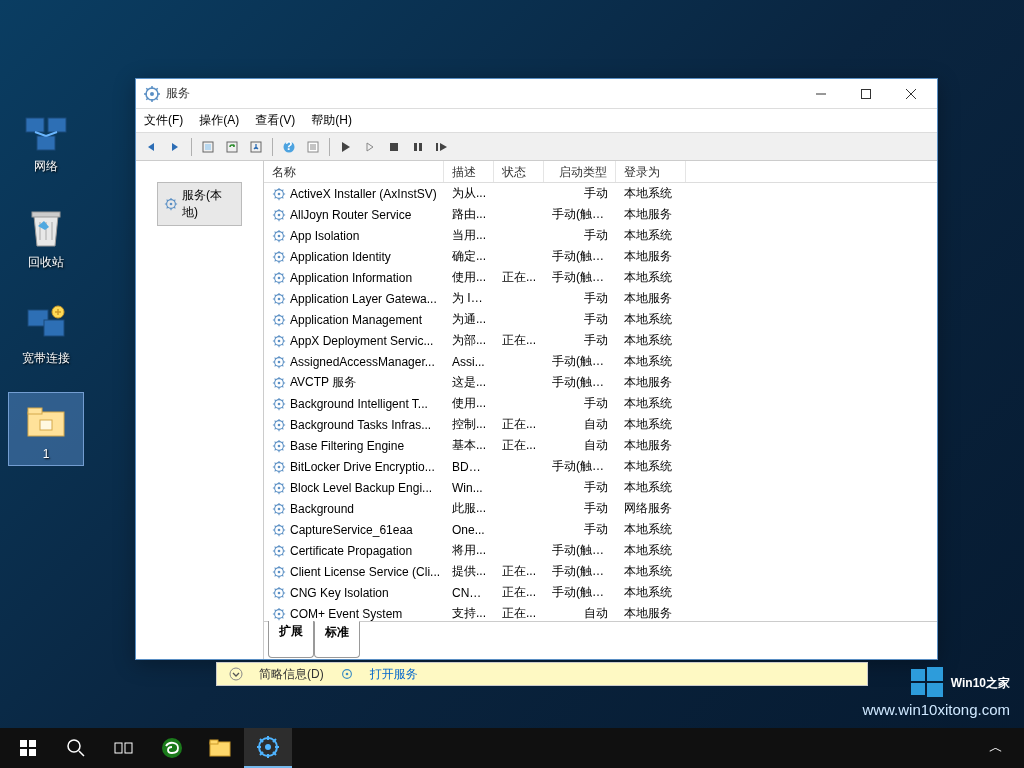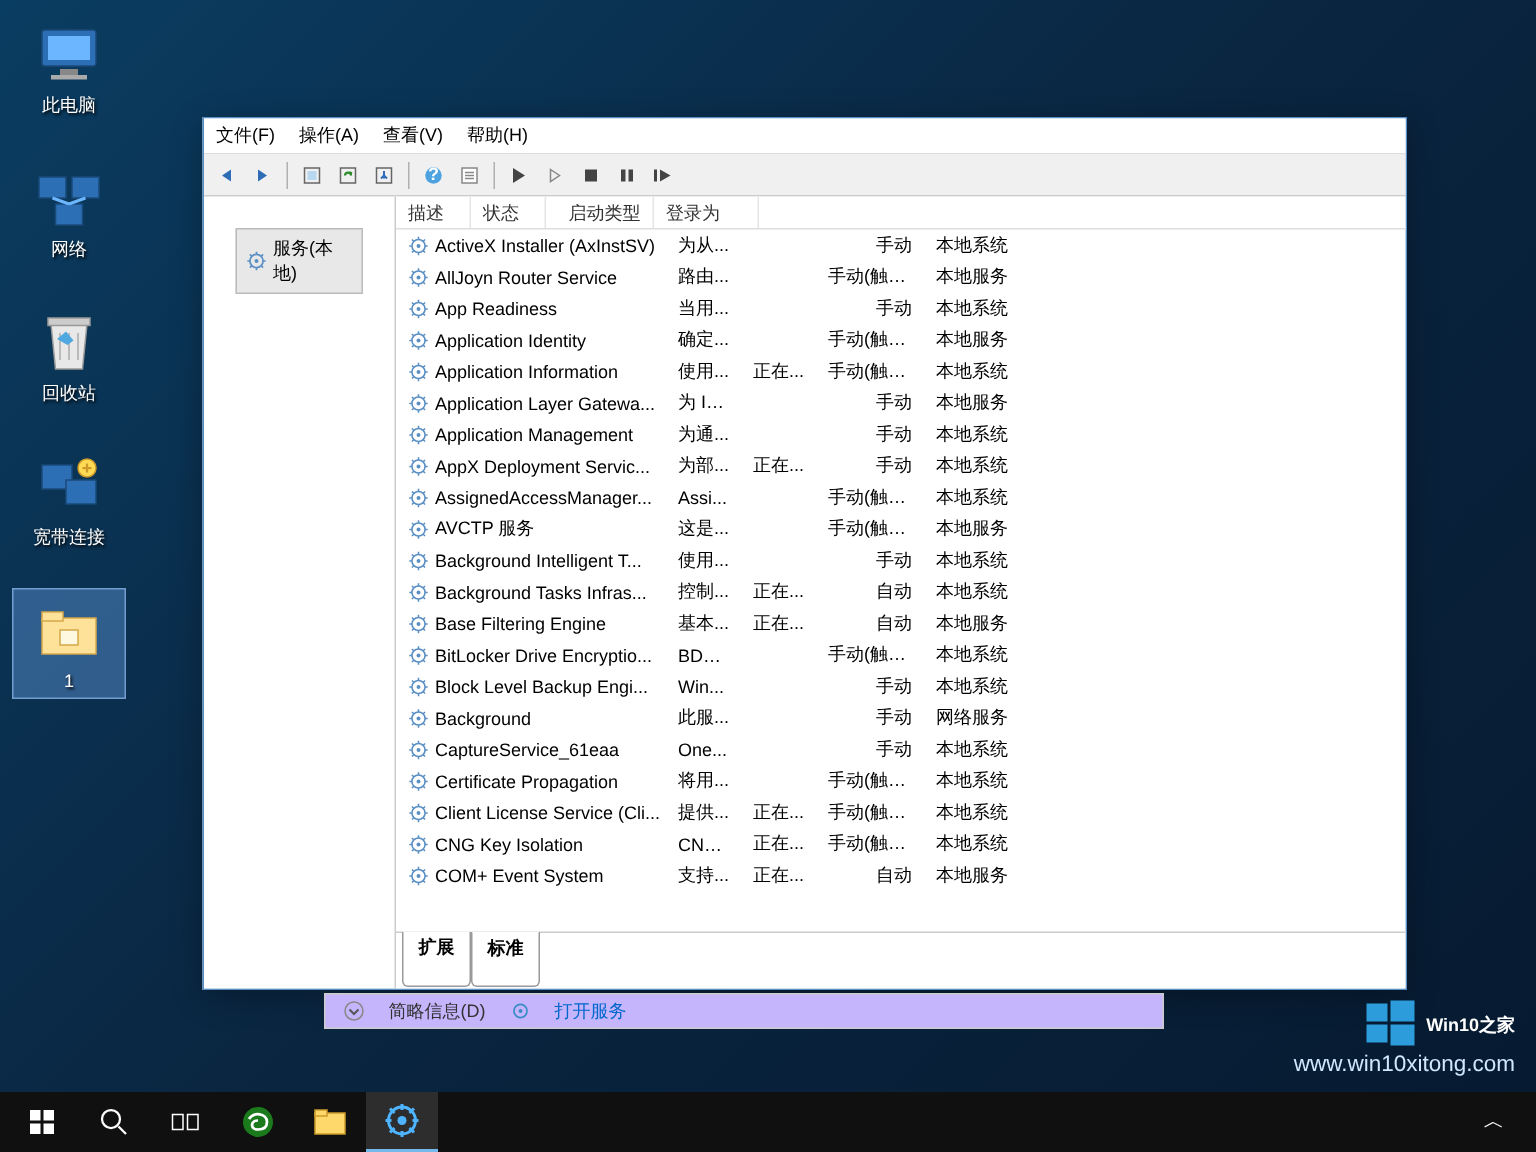--- a/index.html
+++ b/index.html
@@ -38,21 +38,21 @@
 .row { display: flex; height: 21px; align-items: center; cursor: pointer; }
 .cell { padding: 0 8px; white-space: nowrap; overflow: hidden; text-overflow: ellipsis; color: #000; }
 .cell.name { display: flex; align-items: center; gap: 4px; }
 .gear-mini { width: 14px; height: 14px; flex-shrink: 0; }
 
 .tabs { height: 38px; display: flex; padding-left: 4px; background: #fff; border-top: 1px solid #ccc; font-weight: bold; }
 .tab { padding: 2px 10px; border: 1px solid #999; border-top: none; margin-right: 0px; background: #fff; cursor: pointer; border-radius: 0 0 4px 4px; position: relative; top: -1px; }
 .tab.active { background: #fff; border-top: 1px solid #fff; }
 
 
-.snippet { position: absolute; left: 216px; top: 662px; width: 560px; height: 24px; background: #c4b5fd; border: 1px solid #ccc; display: flex; align-items: center; padding: 0 12px; gap: 16px; color: #333; }
+.snippet { position: absolute; left: 216px; top: 662px; width: 652px; height: 24px; background: #fef9c3; border: 1px solid #ccc; display: flex; align-items: center; padding: 0 12px; gap: 16px; color: #333; }
 .snippet a { color: #0066cc; cursor: pointer; }
 
 
 .taskbar { position: absolute; bottom: 0; left: 0; right: 0; height: 40px; background: #101010; display: flex; align-items: center; padding: 0 4px; }
 .tbicon { width: 48px; height: 40px; display: flex; align-items: center; justify-content: center; cursor: pointer; }
 .tbicon.active { border-bottom: 2px solid #76b9ed; background: rgba(255,255,255,0.12); }
 .tray { margin-left: auto; display: flex; align-items: center; color: #fff; }
 
 
 .watermark { position: absolute; right: 14px; bottom: 50px; text-align: right; color: #fff; }
@@ -71,31 +71,20 @@
 .c-startup { width: 72px; text-align: right; }
 .c-logon { width: 70px; }
 
 svg { display: block; }
 </style>
 </head>
 <body>
 
 <div class="desktop">
 
-<div class="dicon" style="top: 8px; left: 8px;">
-      <div class="glyph">
-        <svg width="44" height="40">
-          <rect x="4" y="4" width="36" height="24" rx="2" fill="#2d6fb5" stroke="#1a4a7a"></rect>
-          <rect x="8" y="8" width="28" height="16" fill="#6bb6ff"></rect>
-          <rect x="16" y="30" width="12" height="4" fill="#888"></rect>
-          <rect x="10" y="34" width="24" height="3" fill="#aaa"></rect>
-        </svg>
-      </div>
-      <div class="label">此电脑</div>
-    </div>
     <div class="dicon" style="top: 104px; left: 8px;">
       <div class="glyph">
         <svg width="44" height="40">
           <rect x="2" y="6" width="18" height="14" fill="#2d6fb5" stroke="#1a4a7a"></rect>
           <rect x="24" y="6" width="18" height="14" fill="#2d6fb5" stroke="#1a4a7a"></rect>
           <rect x="13" y="24" width="18" height="14" fill="#2d6fb5" stroke="#1a4a7a"></rect>
           <line x1="11" y1="20" x2="22" y2="24" stroke="#6bb6ff" stroke-width="2"></line>
           <line x1="33" y1="20" x2="22" y2="24" stroke="#6bb6ff" stroke-width="2"></line>
         </svg>
       </div>
@@ -129,20 +118,48 @@
           <rect x="4" y="10" width="36" height="24" fill="#ffe29a" stroke="#d4a84a"></rect>
           <rect x="4" y="6" width="14" height="6" fill="#ffe29a" stroke="#d4a84a"></rect>
           <rect x="16" y="18" width="12" height="10" fill="#fff8e0" stroke="#d4a84a"></rect>
         </svg>
       </div>
       <div class="label">1</div>
     </div>
   </div>
 
 <div class="window">
+  <div class="titlebar">
+    <span class="ticon">
+      <svg viewBox="0 0 16 16">
+          <circle cx="8" cy="8" r="6" fill="none" stroke="#5a8fc4" stroke-width="1.5"></circle>
+          <circle cx="8" cy="8" r="2" fill="#5a8fc4"></circle>
+          <path d="M8 0v3M8 13v3M0 8h3M13 8h3M2.3 2.3l2 2M11.7 11.7l2 2M2.3 13.7l2-2M11.7 4.3l2-2" stroke="#5a8fc4" stroke-width="1.5"></path>
+        </svg>
+    </span>
+    <span class="title">服务</span>
+    <div class="winbtns">
+      <div class="winbtn">
+          <svg width="10" height="10">
+            <line x1="0" y1="5" x2="10" y2="5" stroke="#333"></line>
+          </svg>
+        </div>
+      <div class="winbtn">
+          <svg width="10" height="10">
+            <rect x="0.5" y="0.5" width="9" height="9" fill="none" stroke="#333"></rect>
+          </svg>
+        </div>
+      <div class="winbtn close">
+          <svg width="10" height="10">
+            <line x1="0" y1="0" x2="10" y2="10" stroke="#333"></line>
+            <line x1="10" y1="0" x2="0" y2="10" stroke="#333"></line>
+          </svg>
+        </div>
+    </div>
+  </div>
 
   <div class="menubar">
     <span class="menuitem">文件(F)</span>
     <span class="menuitem">操作(A)</span>
     <span class="menuitem">查看(V)</span>
     <span class="menuitem">帮助(H)</span>
   </div>
 
   <div class="toolbar">
     <div class="tbtn">
@@ -229,20 +246,21 @@
               <circle cx="8" cy="8" r="1.5" fill="#5a8fc4"></circle>
               <path d="M8 1v2M8 13v2M1 8h2M13 8h2M3 3l1.4 1.4M11.6 11.6L13 13M3 13l1.4-1.4M11.6 4.4L13 3" stroke="#5a8fc4" stroke-width="1.3"></path>
             </svg>
           </span>
         <span>服务(本地)</span>
       </div>
     </div>
 
     <div class="rightpane">
       <div class="listheader">
+        <div class="lh c-name">名称</div>
         <div class="lh c-desc">描述</div>
         <div class="lh c-status">状态</div>
         <div class="lh c-startup">启动类型</div>
         <div class="lh c-logon">登录为</div>
       </div>
       <div class="listbody">
           <div class="row">
             <div class="cell name c-name">
               <svg class="gear-mini" viewBox="0 0 16 16">
                 <circle cx="8" cy="8" r="5" fill="none" stroke="#5a8fc4" stroke-width="1.2"></circle>
@@ -270,21 +288,21 @@
             <div class="cell c-startup">手动(触发...</div>
             <div class="cell c-logon">本地服务</div>
           </div>
           <div class="row">
             <div class="cell name c-name">
               <svg class="gear-mini" viewBox="0 0 16 16">
                 <circle cx="8" cy="8" r="5" fill="none" stroke="#5a8fc4" stroke-width="1.2"></circle>
                 <circle cx="8" cy="8" r="1.5" fill="#5a8fc4"></circle>
                 <path d="M8 1v2M8 13v2M1 8h2M13 8h2M3 3l1.4 1.4M11.6 11.6L13 13M3 13l1.4-1.4M11.6 4.4L13 3" stroke="#5a8fc4" stroke-width="1.2"></path>
               </svg>
-              <span>App Readiness</span>
+              <span>App Isolation</span>
             </div>
             <div class="cell c-desc">当用...</div>
             <div class="cell c-status"></div>
             <div class="cell c-startup">手动</div>
             <div class="cell c-logon">本地系统</div>
           </div>
           <div class="row">
             <div class="cell name c-name">
               <svg class="gear-mini" viewBox="0 0 16 16">
                 <circle cx="8" cy="8" r="5" fill="none" stroke="#5a8fc4" stroke-width="1.2"></circle>

